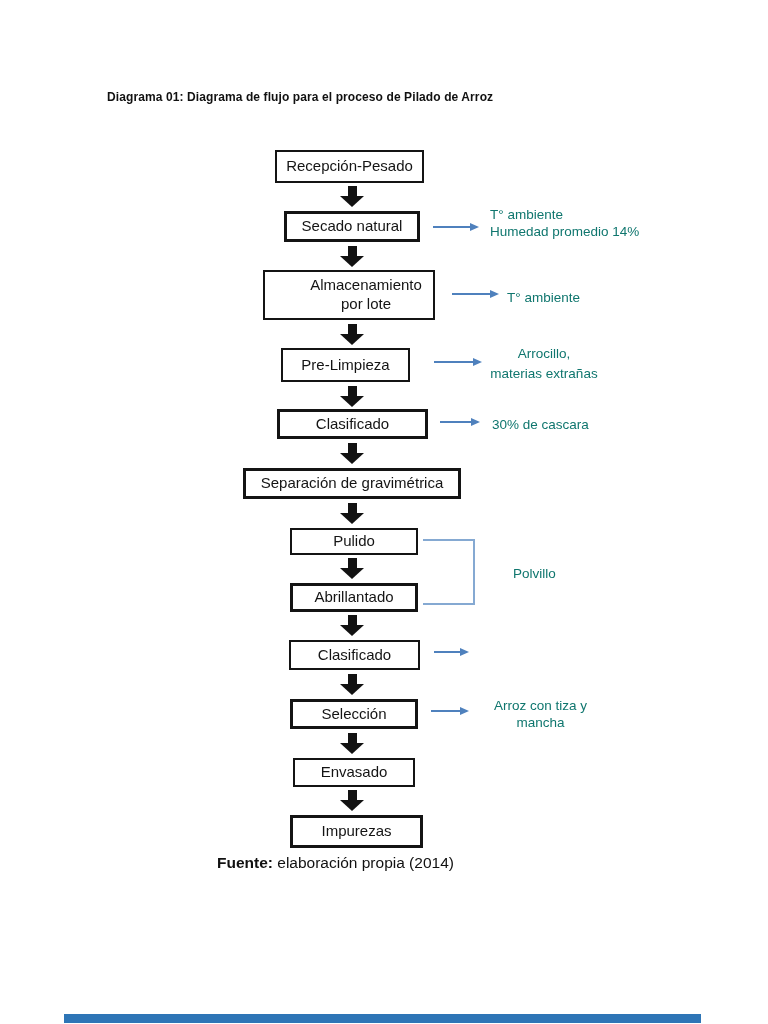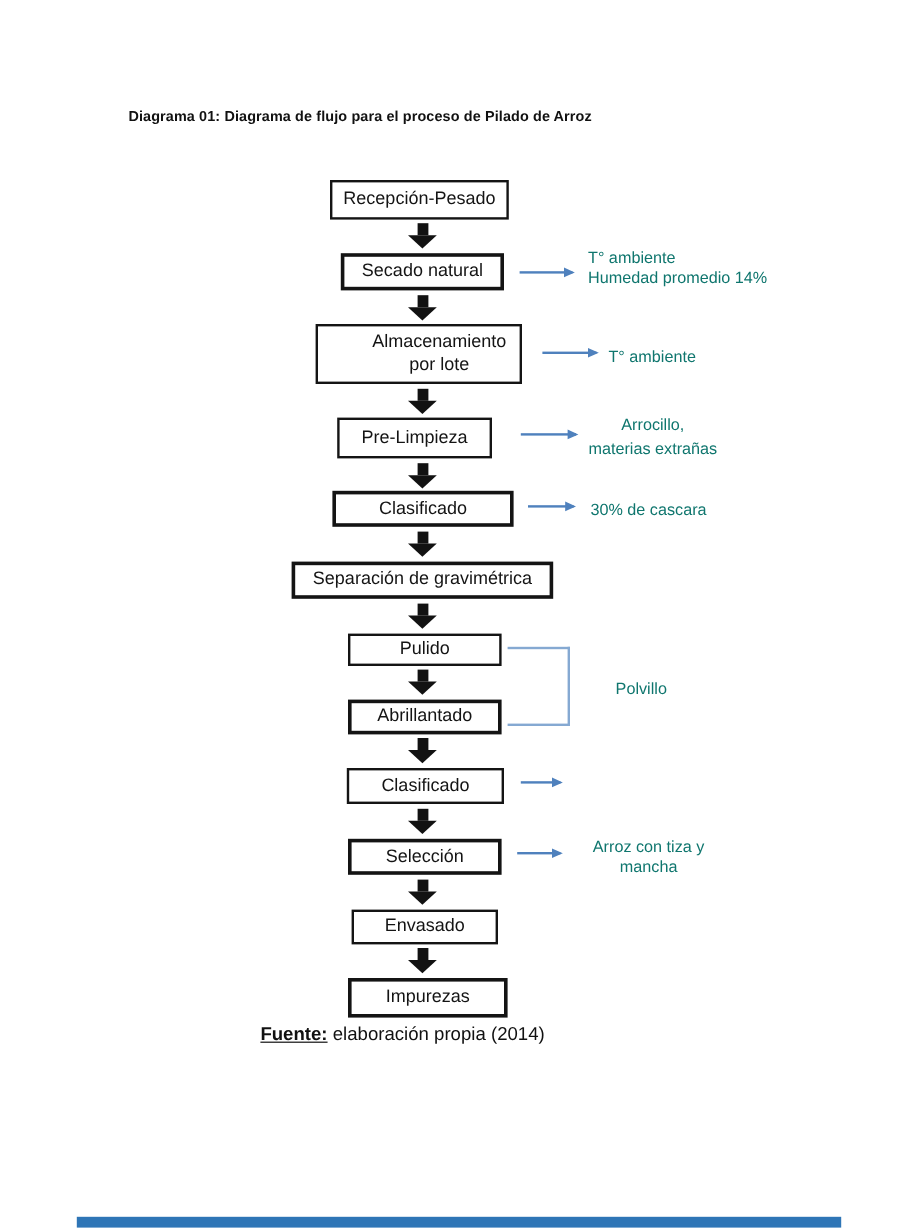--- a/index.html
+++ b/index.html
@@ -24,21 +24,21 @@
   .barrow{position:absolute;height:0;border-top:2px solid #4f81bd;}
   .barrow::after{content:"";position:absolute;right:-2px;top:-5px;width:0;height:0;
     border-left:9px solid #4f81bd;border-top:4px solid transparent;border-bottom:4px solid transparent;}
   .bracket{
     position:absolute;left:423px;top:539px;width:52px;height:66px;box-sizing:border-box;
     border-top:2px solid #85a9d2;border-right:2px solid #85a9d2;border-bottom:2px solid #85a9d2;
   }
   .ann{position:absolute;font-size:13.5px;color:#0f766e;line-height:17px;}
   .ann.center{text-align:center;}
   .caption{position:absolute;left:217px;top:854px;font-size:15.5px;color:#111;white-space:nowrap;}
-  .caption .b{font-weight:bold;text-decoration:underline;}
+  .caption .b{font-weight:bold;}
   .footer-bar{position:absolute;left:64px;top:1014px;width:637px;height:9px;background:#2e75b6;}
 </style>
 </head>
 <body>
 
 <div class="title">Diagrama 01: Diagrama de flujo para el proceso de Pilado de Arroz</div>
 
 <div class="fbox" style="left:275px;top:150px;width:149px;height:33px;">Recepción-Pesado</div>
 <div class="fbox heavy" style="left:284px;top:211px;width:136px;height:31px;text-align:right;">Secado natural</div>
 <div class="fbox" style="left:263px;top:270px;width:172px;height:50px;padding-left:40px;">Almacenamiento por lote</div>

